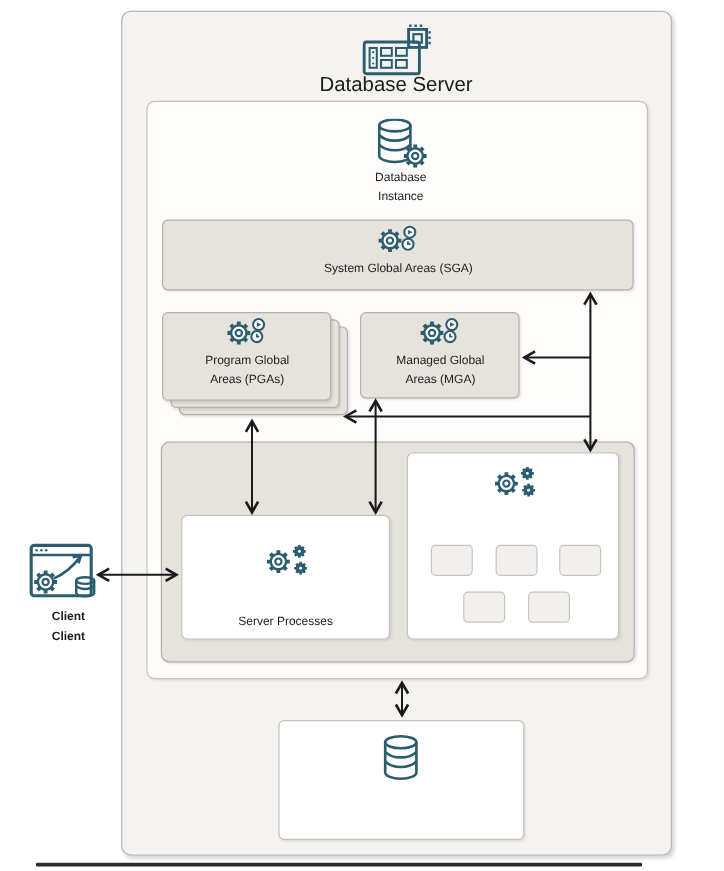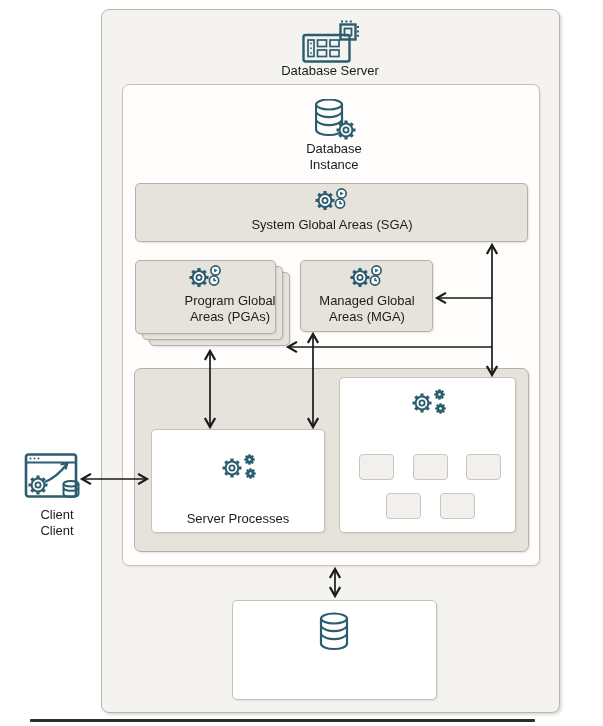--- a/index.html
+++ b/index.html
@@ -13,22 +13,22 @@
   .gray-box{background:#e6e3dd;border:1px solid #b5b1a9;border-radius:5px;box-shadow:1px 1px 2px rgba(0,0,0,0.10);}
   .sga-box{left:135px;top:183px;width:393px;height:59px;}
   .pga-layer{width:141px;height:74px;}
   .mga-box{left:300px;top:260px;width:133px;height:72px;}
   .proc-container{left:134px;top:368px;width:395px;height:184px;border-radius:7px;}
   .white-box{background:#ffffff;border:1px solid #c6c2ba;border-radius:5px;box-shadow:1px 1px 2px rgba(0,0,0,0.08);}
   .server-proc-box{left:151px;top:429px;width:174px;height:104px;}
   .bg-proc-box{left:339px;top:377px;width:177px;height:156px;}
   .cdb-box{left:232px;top:600px;width:205px;height:100px;}
   .tile{position:absolute;width:33px;height:24px;background:#f1f0ed;border:1px solid #c9c5bd;border-radius:4px;}
-  .lbl{position:absolute;text-align:center;font-size:13px;line-height:15.5px;color:#1c1c1c;}
-  .lbl-lg{font-size:13px;}
+  .lbl{position:absolute;text-align:center;font-size:10px;line-height:15.5px;color:#1c1c1c;}
+  .lbl-lg{font-size:17px;}
   .icon{position:absolute;}
   svg{display:block;}
   .bottom-line{left:30px;top:719px;width:505px;height:3px;background:#2d2d2d;border-radius:1px;}
   #arrow-layer{position:absolute;left:0;top:0;width:603px;height:726px;pointer-events:none;}
 </style>
 </head>
 <body>
 
 <div id="canvas">
 
@@ -113,21 +113,21 @@
   <div class="icon" style="left:186px;top:264px;">
     <svg width="40" height="28" viewBox="0 0 40 28" stroke="#2b5d6f" fill="#2b5d6f">
       <g transform="translate(13,13.5)">
           <use href="#gear-big" fill="none"></use>
         </g>
       <g transform="translate(29.5,6.5)">
           <use href="#sched-badges"></use>
         </g>
     </svg>
   </div>
-  <div class="lbl" style="left:136px;top:293px;width:140px;padding-left:24px;">
+  <div class="lbl" style="left:136px;top:293px;width:140px;">
     <span>Program Global</span><br>
     <span>Areas (PGAs)</span>
   </div>
 
   <div class="abs gray-box mga-box"></div>
   <div class="icon" style="left:347px;top:264px;">
     <svg width="40" height="28" viewBox="0 0 40 28" stroke="#2b5d6f" fill="#2b5d6f">
       <g transform="translate(13,13.5)">
           <use href="#gear-big" fill="none"></use>
         </g>
@@ -191,21 +191,21 @@
       <g transform="translate(14,35)" fill="#2b5d6f">
           <use href="#gear-big"></use>
         </g>
       <g transform="translate(39,31)">
         <ellipse cx="8" cy="2.8" rx="7.5" ry="2.8" stroke-width="2"></ellipse>
         <path d="M0.5 2.8 V13 C0.5 14.7 3.9 16 8 16 C12.1 16 15.5 14.7 15.5 13 V2.8" stroke-width="2"></path>
         <path d="M0.5 7.5 C2 9 5 9.8 8 9.8 C11 9.8 14 9 15.5 7.5" stroke-width="2"></path>
       </g>
     </svg>
   </div>
-  <div class="lbl" style="left:7px;top:507px;width:100px;">
+  <div class="lbl" style="left:7px;top:507px;width:100px;font-weight:bold;">
     <span>Client</span><br>
     <span>Client</span>
   </div>
 
   <div class="abs white-box cdb-box"></div>
   <div class="icon" style="left:312px;top:611px;">
     <svg width="44" height="42" viewBox="-4 -2 36 42" stroke="#2b5d6f" fill="none">
       <use href="#cyl"></use>
     </svg>
   </div>

